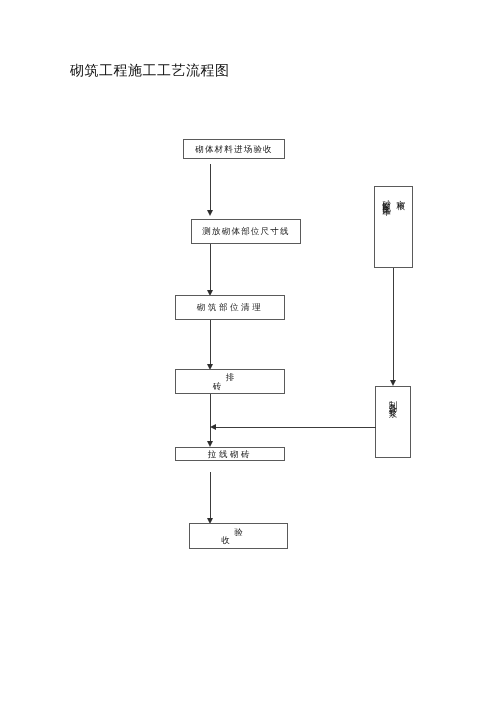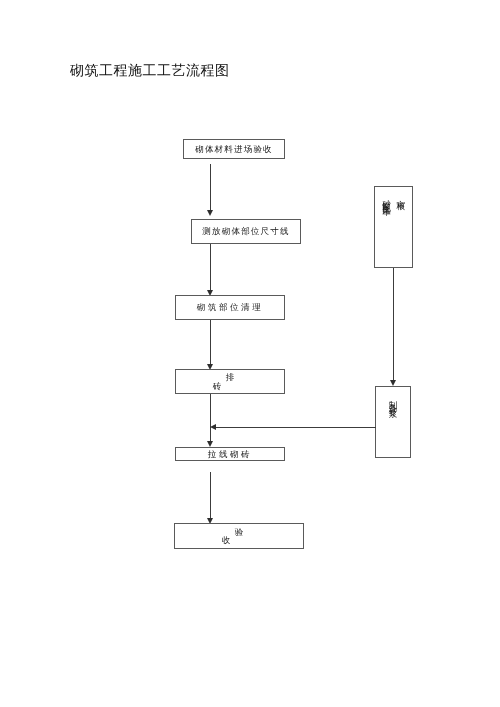--- a/index.html
+++ b/index.html
@@ -129,21 +129,21 @@
   <div class="vline" style="left:210px;top:394px;height:48px;"></div>
   <div class="arrow-down" style="left:206.5px;top:441px;"></div>
 
   <div class="node" style="left:175px;top:447px;width:110px;height:14px;">
     <span class="sp-2">拉线砌砖</span>
   </div>
 
   <div class="vline" style="left:210px;top:472px;height:46px;"></div>
   <div class="arrow-down" style="left:206.5px;top:518px;"></div>
 
-  <div class="node" style="left:174px;top:523px;width:130px;height:26px;justify-content:center;">
+  <div class="node" style="left:189px;top:523px;width:99px;height:26px;justify-content:center;">
     <span class="sp-wide">验　收</span>
   </div>
 
   <div class="vnode" style="left:374px;top:186px;width:39px;height:82px;">
     <span class="vcol">审核</span>
     <span class="vcol">砂浆配比单</span>
   </div>
 
   <div class="vline" style="left:393px;top:268px;height:112px;"></div>
   <div class="arrow-down" style="left:389.5px;top:380px;"></div>

